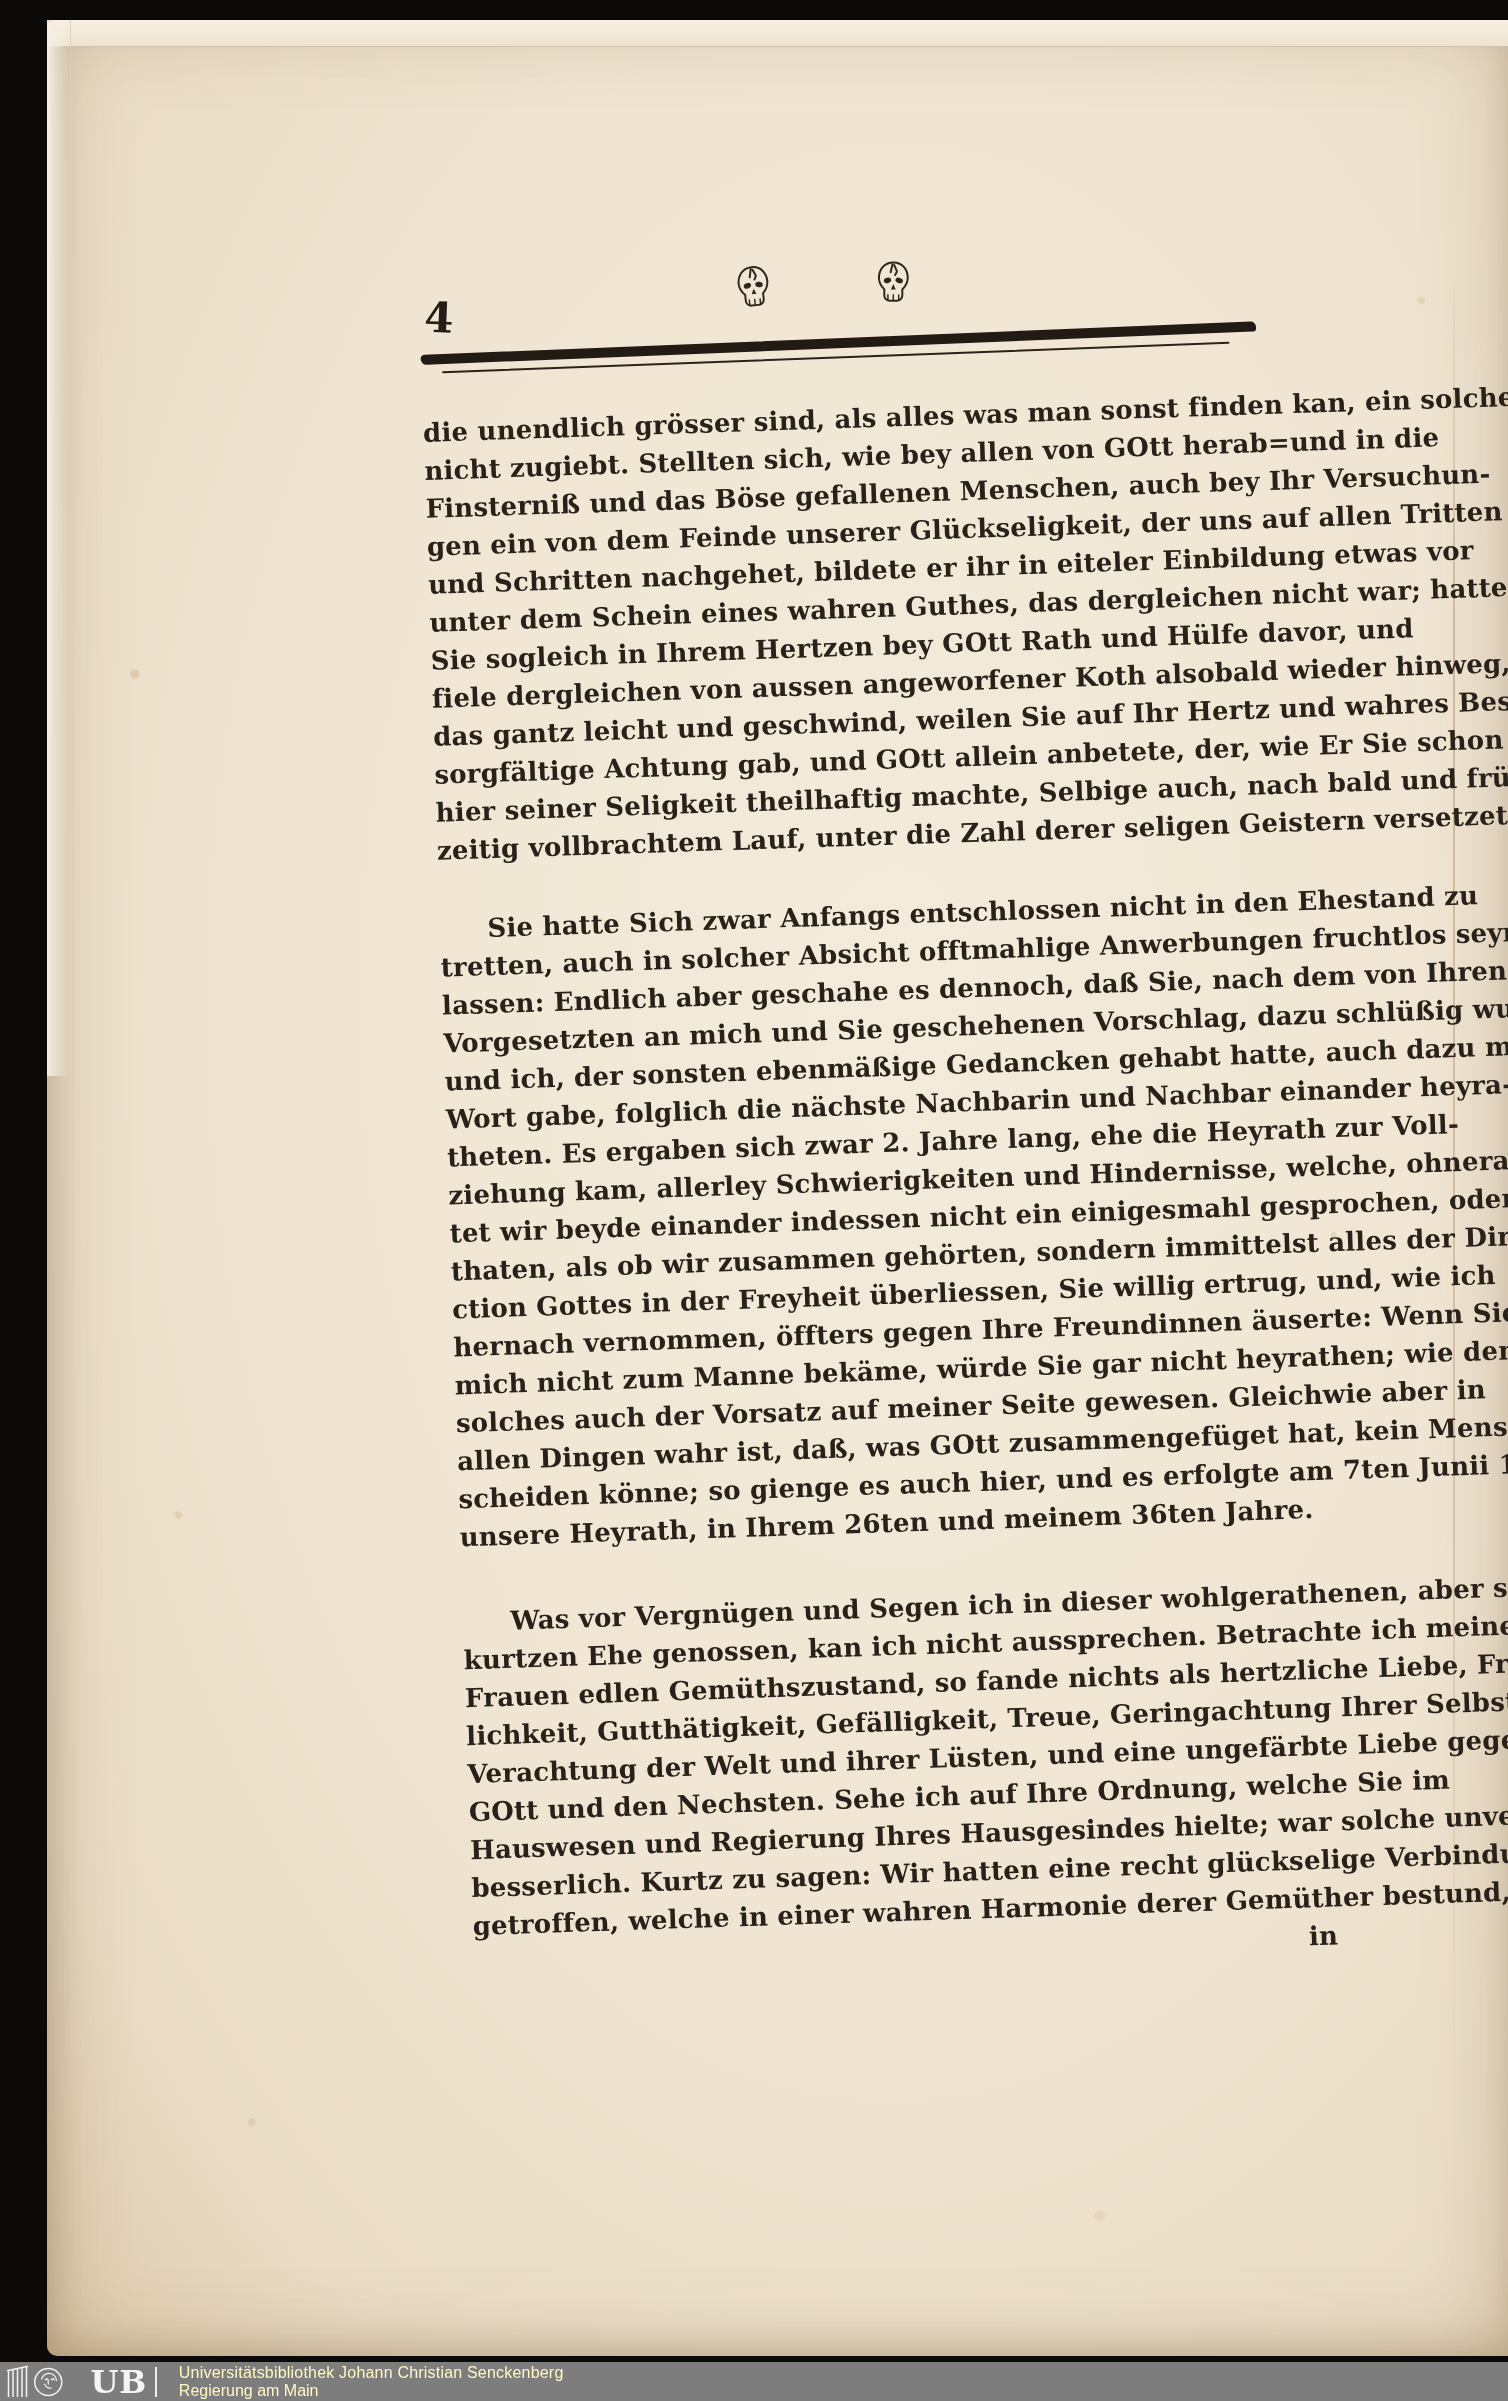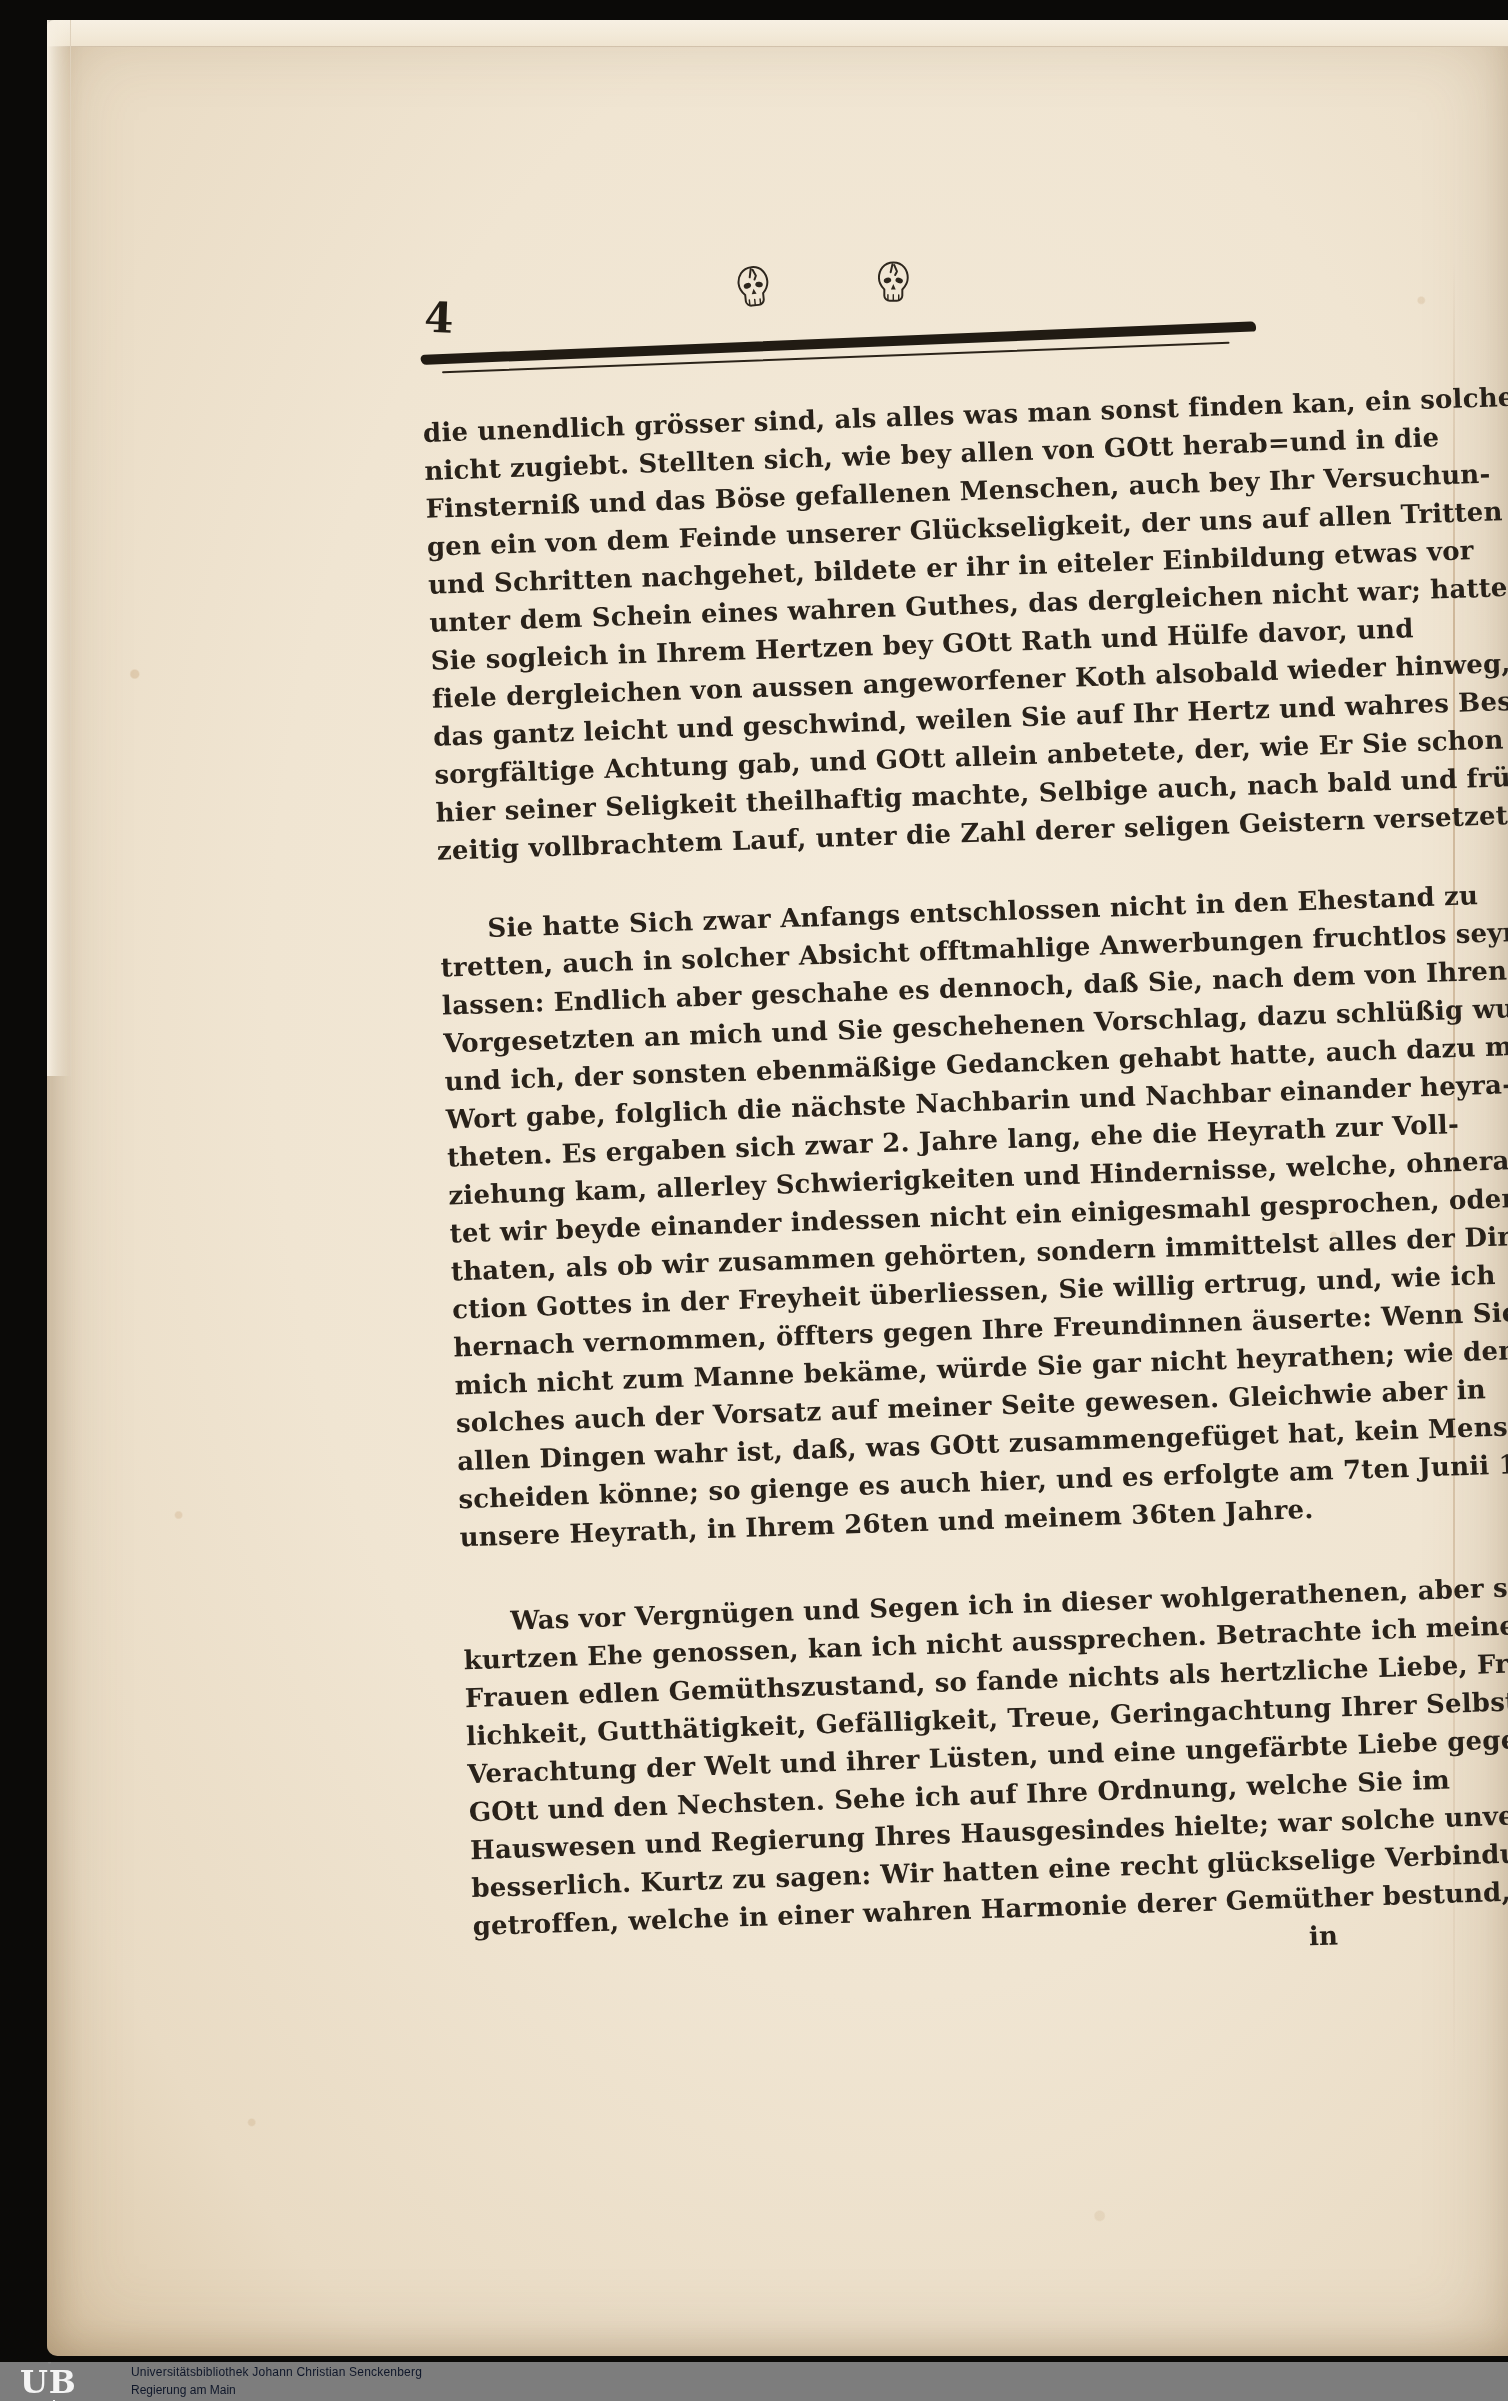--- a/index.html
+++ b/index.html
@@ -77,28 +77,28 @@
   .catchword{
     font-size:26px;line-height:38px;font-weight:bold;text-align:right;
     padding-right:10.6px;color:#29221a;
   }
   
   .footer{
     position:absolute;left:0;top:2362px;width:1509px;height:39px;
     background:#7d7d7d;display:flex;align-items:center;
     font-family:"Liberation Sans","DejaVu Sans",sans-serif;
   }
-  .logo{display:flex;align-items:center;height:100%;padding-left:6px;flex-direction:column;}
+  .logo{display:flex;align-items:center;height:100%;padding-left:6px;}
   .logo-mark{width:89px;height:36px;}
   .ub{
     font-family:"DejaVu Serif",serif;font-weight:bold;font-size:32px;
     color:#f4f4f4;letter-spacing:0.8px;margin-left:-4.5px;line-height:36px;
   }
   .sep{display:inline-block;width:2.3px;height:30px;background:#f0f0f0;margin-left:7.5px;}
-  .footer-text{margin-left:36px;color:#0f172a;font-size:12px;line-height:17.4px;}
+  .footer-text{margin-left:22px;color:#fef9c3;font-size:16px;line-height:17.4px;}
   .footer-text .l1{letter-spacing:0.2px;}
 </style>
 </head>
 <body>
 
 <div class="paper">
   <div class="crease-right"></div>
   <div class="foxing"></div>
 
   <div class="content">

